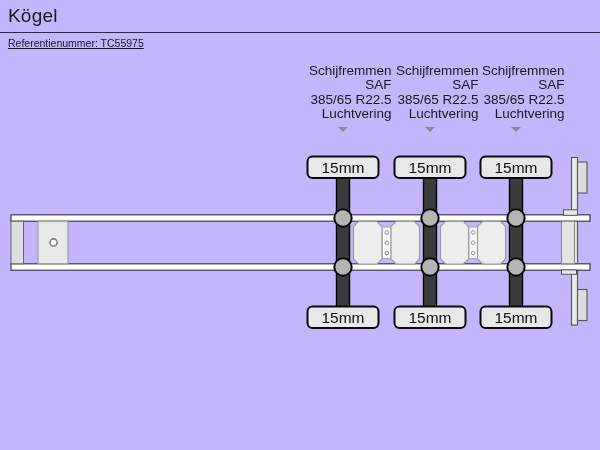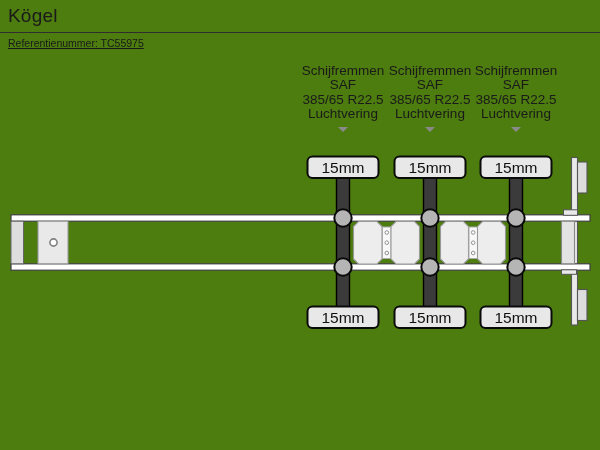--- a/index.html
+++ b/index.html
@@ -1,33 +1,33 @@
 <!DOCTYPE html>
 <html><head>
 <meta charset="utf-8">
 <style>
   html,body { margin:0; padding:0; background:#fff; }
   #canvas {
-    position:relative; width:600px; height:450px; background:#4d7c0f;
+    position:relative; width:600px; height:450px; background:#c4b5fd;
     font-family:"Liberation Sans", sans-serif; overflow:hidden;
   }
   .brand-title {
     position:absolute; left:8px; top:5px; font-size:19px; color:#1a1a1a;
     letter-spacing:0.2px;
   }
   .title-rule {
     position:absolute; left:0; top:32px; width:600px; height:0;
     border-top:1.5px solid #2e2e2e;
   }
   .ref-text {
     position:absolute; left:8px; top:37px; font-size:10.5px; color:#1a1a1a;text-decoration:underline;
   }
   .axle-col {
     position:absolute; top:64px; width:97px; color:#1a1a1a;
-    font-size:13.5px; line-height:14.4px; text-align:center; white-space:nowrap;
+    font-size:13.5px; line-height:14.4px; text-align:right; white-space:nowrap;
   }
   .axle-col .ln { width:97px; }
   .down-arrow {
     width:0; height:0; margin:5px auto 0;
     border-left:5.5px solid transparent; border-right:5.5px solid transparent;
     border-top:5.5px solid #8a8a8a;
   }
   svg text {
     font-family:"Liberation Sans", sans-serif; font-size:15.5px;
     fill:#101010; text-anchor:middle;

